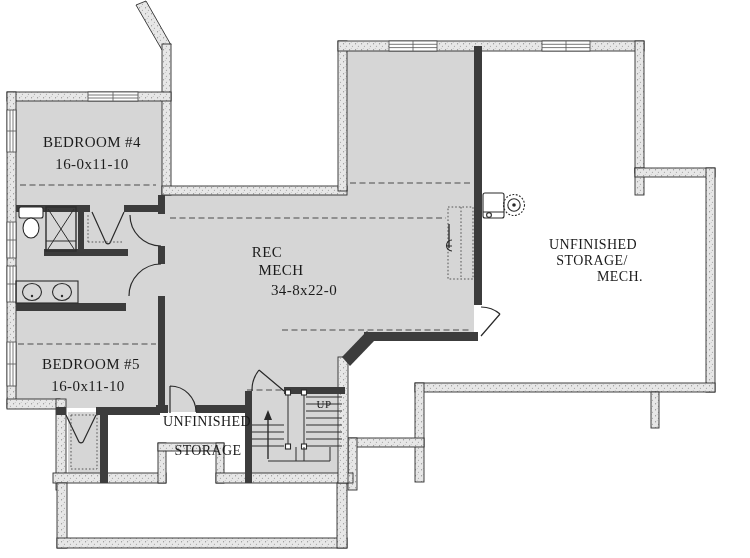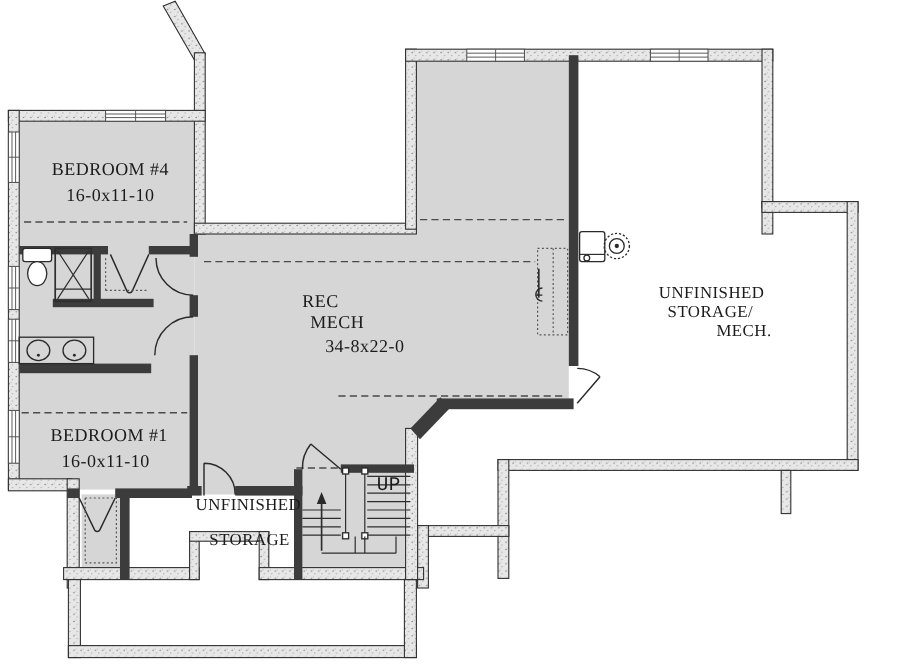--- a/index.html
+++ b/index.html
@@ -15,21 +15,21 @@
   .dot{stroke:#555;stroke-width:1;fill:none;stroke-dasharray:1.6 2;}
   .arc{stroke:#2a2a2a;stroke-width:1.2;fill:none;}
   .fx{stroke:#2a2a2a;stroke-width:1.1;fill:#fff;}
   .fxn{stroke:#2a2a2a;stroke-width:1.1;fill:none;}
   .win{fill:#fff;stroke:#454545;stroke-width:.8;}
   .wln{stroke:#555;stroke-width:.8;fill:none;}
   .lbl{position:absolute;transform:translate(-50%,-50%);color:#1b1b1b;white-space:nowrap;
        letter-spacing:.4px;line-height:1;}
   .f15{font-size:15px;}
   .f14{font-size:14px;}
-  .f13{font-size:16px;font-family:Liberation Mono, monospace;}
+  .f13{font-size:11px;}
 </style>
 </head>
 <body>
 
 <div id="plan">
   <svg width="750" height="558" viewBox="0 0 750 558">
     <defs>
       <pattern id="stip" width="6" height="6" patternUnits="userSpaceOnUse">
         <rect width="6" height="6" fill="#e7e7e7"></rect>
         <circle cx="1.6" cy="1.8" r="0.55" fill="#6b6b6b"></circle>
@@ -208,20 +208,20 @@
   <div class="lbl f15" style="left:92px;top:164px;">16-0x11-10</div>
 
   <div class="lbl f15" style="left:267px;top:252px;">REC</div>
   <div class="lbl f15" style="left:281px;top:270px;">MECH</div>
   <div class="lbl f15" style="left:281px;top:290px;margin-left:23px;">34-8x22-0</div>
 
   <div class="lbl f14" style="left:593px;top:245px;">UNFINISHED</div>
   <div class="lbl f14" style="left:592px;top:261px;">STORAGE/</div>
   <div class="lbl f14" style="left:620px;top:277px;">MECH.</div>
 
-  <div class="lbl f15" style="left:91px;top:364px;">BEDROOM #1</div>
+  <div class="lbl f15" style="left:91px;top:364px;">BEDROOM #5</div>
   <div class="lbl f15" style="left:88px;top:386px;">16-0x11-10</div>
 
   <div class="lbl f14" style="left:207px;top:422px;">UNFINISHED</div>
   <div class="lbl f14" style="left:208px;top:451px;">STORAGE</div>
 
   <div class="lbl f13" style="left:324px;top:404px;">UP</div>
 </div>
 
 </body></html>

